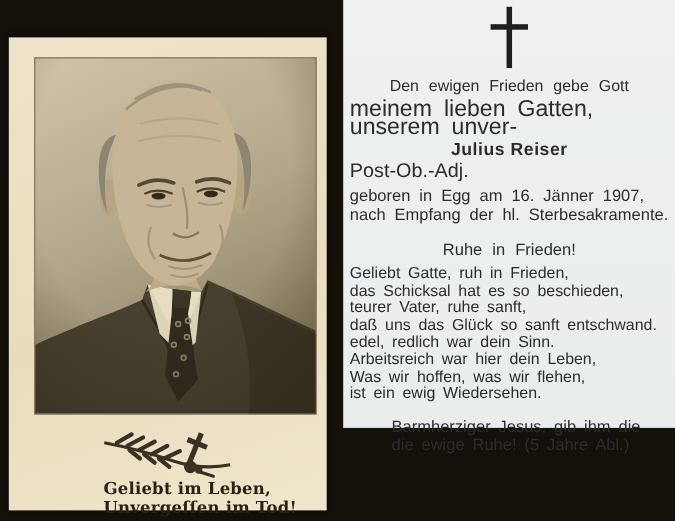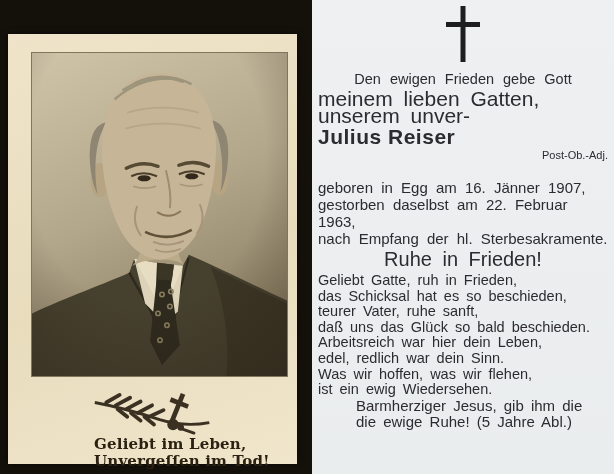--- a/index.html
+++ b/index.html
@@ -14,35 +14,35 @@
     border:1px solid rgba(60,48,30,.35);box-sizing:border-box;
     box-shadow:inset 0 0 14px rgba(40,30,15,.45);background:#a79a7e;}
   .photo svg{display:block;width:100%;height:100%;}
   .ornament{position:absolute;left:0;top:357px;width:100%;text-align:center;}
   .ornament svg{display:inline-block;width:124px;height:44px;}
   .caption{position:absolute;left:86px;top:402px;
     font-family:"DejaVu Serif",serif;font-weight:bold;font-size:15px;
     line-height:16.5px;color:#2a2112;letter-spacing:.2px;}
 
   
-  .card-right{position:absolute;left:312px;top:0;width:302px;height:474px;
+  .card-right{position:absolute;left:312px;top:0;width:302px;height:389px;
     background:linear-gradient(180deg,#eef0f2 0%,#eaedee 100%);
     color:#2c2c30;box-sizing:border-box;padding:0 6px 0 6px;}
   .cross{display:block;margin:6px auto 0 auto;width:44px;height:56px;}
   .intro{margin-top:9px;text-align:center;font-size:14.5px;line-height:16px;
     word-spacing:5px;}
   .dedication{margin-top:3px;font-size:21px;line-height:17px;word-spacing:5px;}
-  .name{margin-top:1px;text-align:left;font-size:21px;line-height:23px;
+  .name{margin-top:1px;text-align:center;font-size:16px;line-height:23px;
     font-weight:bold;letter-spacing:.5px;}
-  .title{text-align:right;font-size:11px;line-height:15px;word-spacing:2px;}
-  .dates{margin-top:16px;font-size:15px;line-height:17px;word-spacing:4px;}
-  .rest{margin-top:4px;text-align:center;font-size:20px;line-height:16px;
+  .title{text-align:left;font-size:18px;line-height:15px;word-spacing:2px;}
+  .dates{margin-top:7px;font-size:15px;line-height:17px;word-spacing:4px;}
+  .rest{margin-top:16px;text-align:center;font-size:15px;line-height:16px;
     word-spacing:5px;}
   .poem{margin-top:6px;font-size:14.5px;line-height:15.6px;word-spacing:3px;}
-  .prayer{margin-top:0;margin-left:38px;font-size:15px;line-height:16.5px;
+  .prayer{margin-top:14px;margin-left:38px;font-size:15px;line-height:16.5px;
     word-spacing:3px;}
 </style>
 </head>
 <body>
 
 <div id="screen">
 
   <div class="card-left">
 
     <div class="photo">
@@ -168,33 +168,32 @@
 
     <div class="dedication">
       <div>meinem lieben Gatten, unserem unver-</div>
     </div>
 
     <div class="name">Julius Reiser</div>
     <div class="title">Post-Ob.-Adj.</div>
 
     <div class="dates">
       <div>geboren in Egg am 16. Jänner 1907,</div>
-      <div>gestorben daselbst am 22. Februar 1963,</div>
       <div>nach Empfang der hl. Sterbesakramente.</div>
     </div>
 
     <div class="rest">Ruhe in Frieden!</div>
 
     <div class="poem">
       <div>Geliebt Gatte, ruh in Frieden,</div>
       <div>das Schicksal hat es so beschieden,</div>
       <div>teurer Vater, ruhe sanft,</div>
-      <div>daß uns das Glück so bald beschieden.</div>
+      <div>daß uns das Glück so sanft entschwand.</div>
+      <div>edel, redlich war dein Sinn.</div>
       <div>Arbeitsreich war hier dein Leben,</div>
-      <div>edel, redlich war dein Sinn.</div>
       <div>Was wir hoffen, was wir flehen,</div>
       <div>ist ein ewig Wiedersehen.</div>
     </div>
 
     <div class="prayer">
       <div>Barmherziger Jesus, gib ihm die</div>
       <div>die ewige Ruhe! (5 Jahre Abl.)</div>
     </div>
 
   </div>

